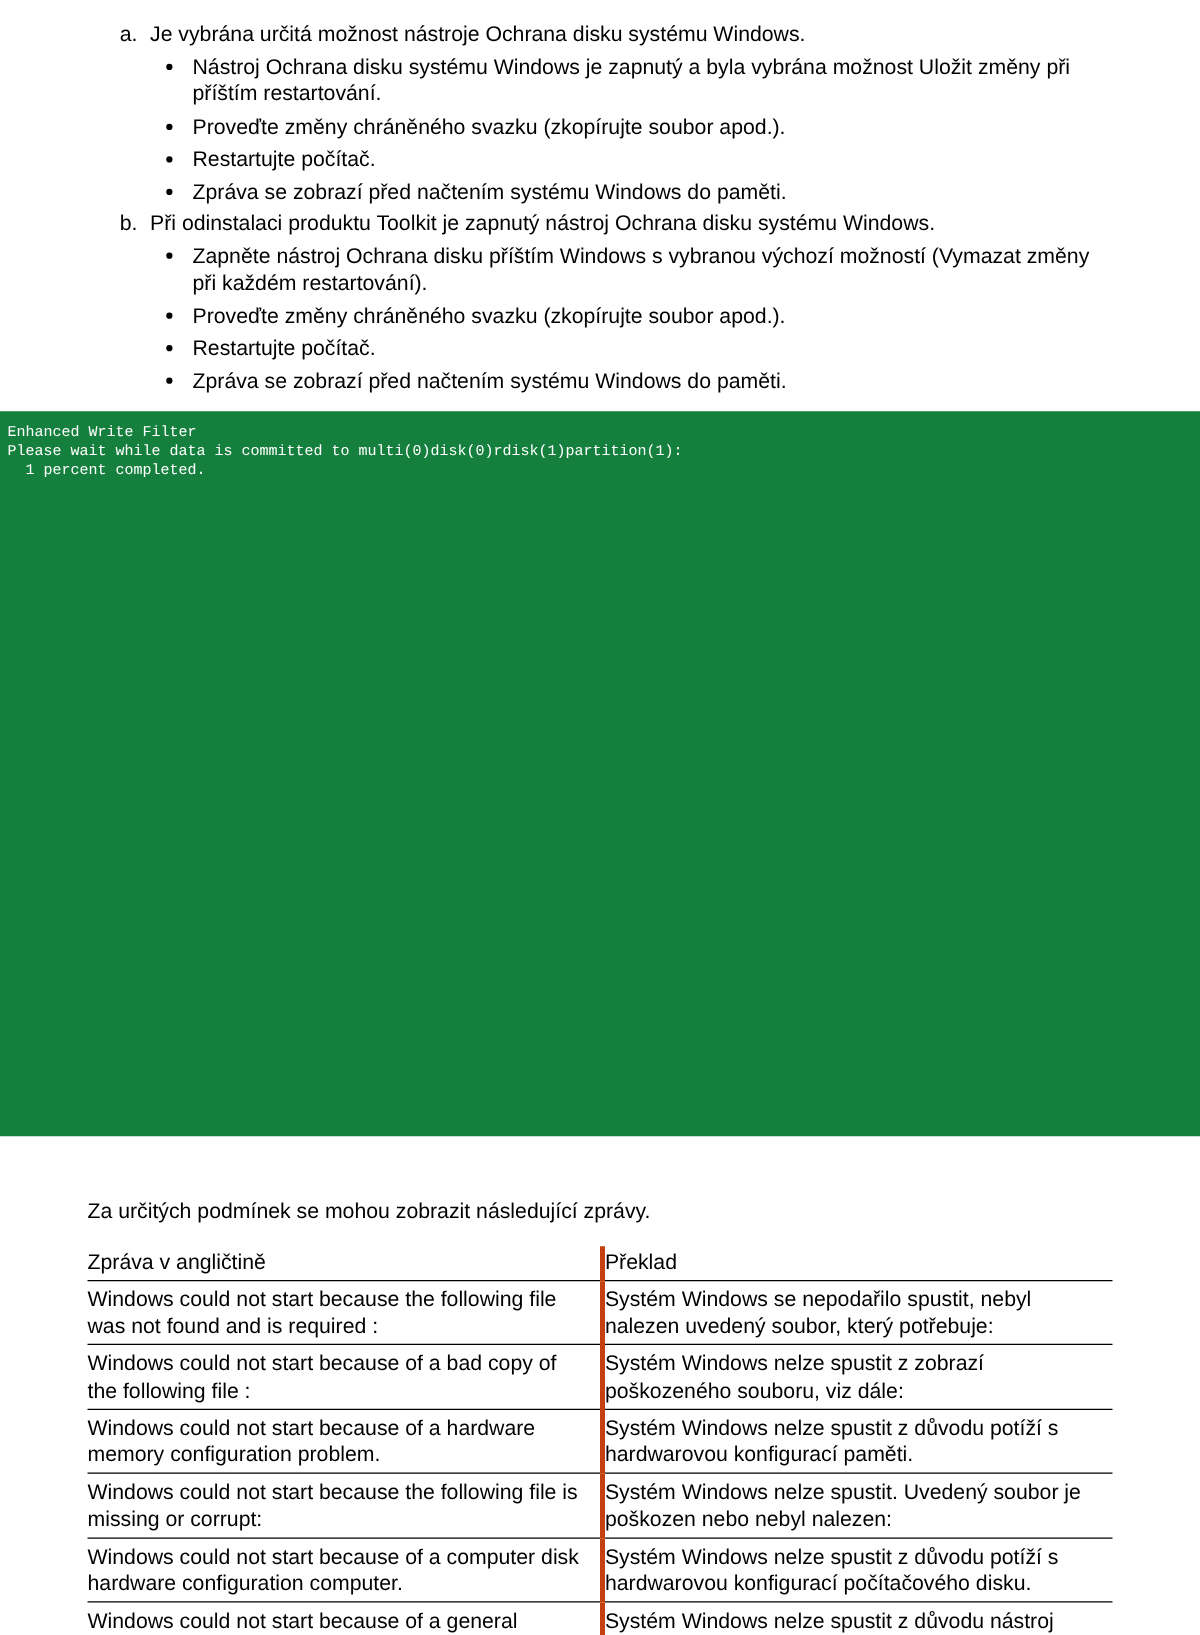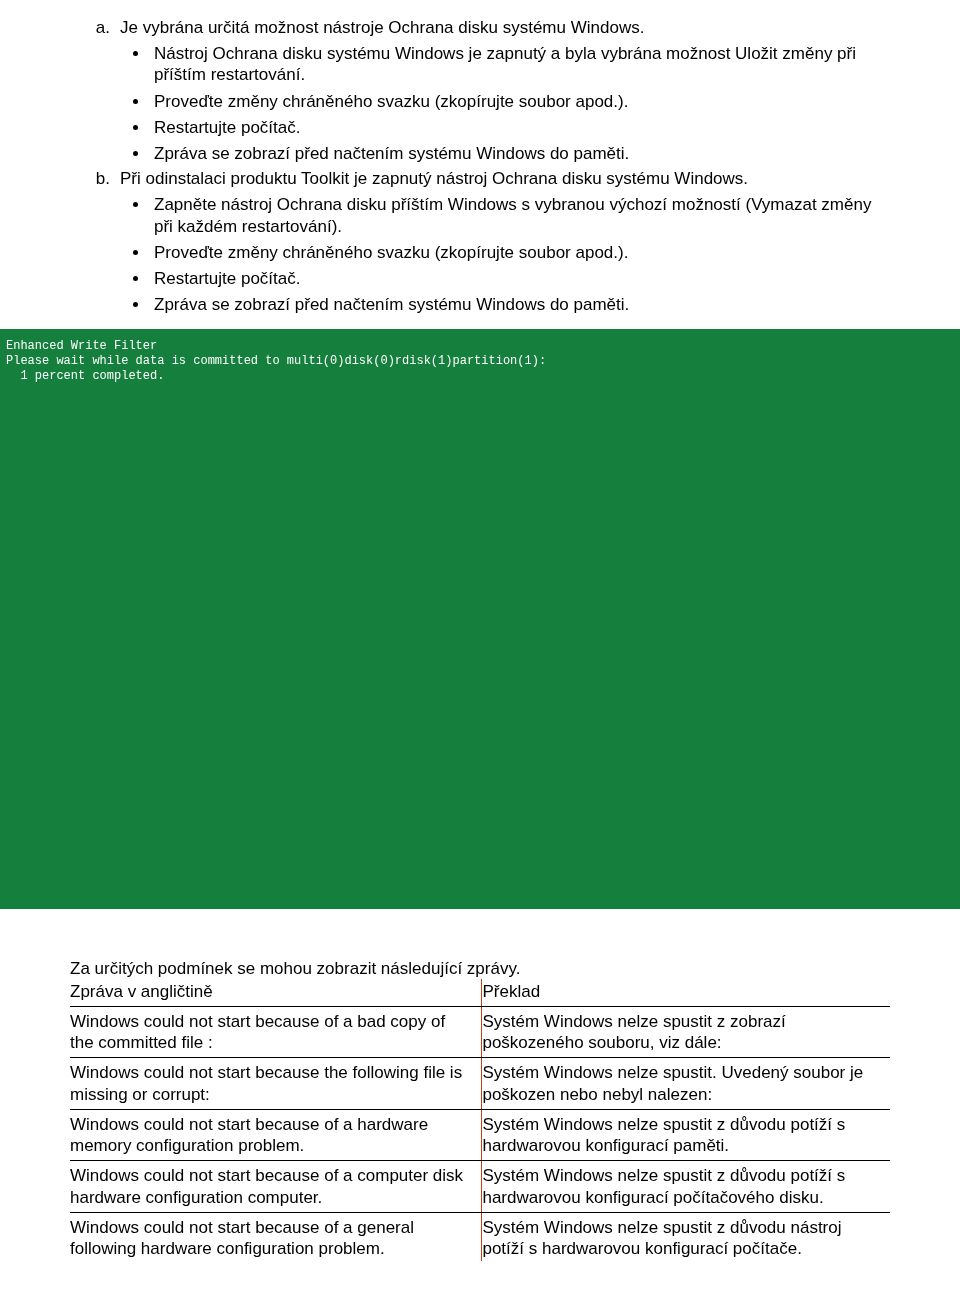--- a/index.html
+++ b/index.html
@@ -47,34 +47,35 @@
     font-size: 12px;
     padding: 10px 6px 10px 6px;
     line-height: 1.25;
     min-height: 560px;
     white-space: pre;
   }
   .bottom {
     padding: 50px 70px 30px 70px;
   }
   .para {
+    margin-bottom: 18px;
   }
   table.tb {
     border-collapse: collapse;
     width: 100%;
     table-layout: fixed;
   }
   table.tb td {
     vertical-align: top;
     padding: 2px 6px 2px 0;
     line-height: 1.25;
   }
   table.tb td.left {
     width: 50%;
-    border-right: 1px solid #c2410c;
+    border-right: 4px solid #c2410c;
     padding-right: 10px;
   }
   table.tb td.right {
     width: 50%;
   }
   table.tb tr.sep td {
     border-bottom: 1px solid #000;
     padding-bottom: 4px;
   }
   table.tb tr.sep + tr td {
@@ -118,30 +119,34 @@
   <div class="bottom">
     <div class="para">Za určitých podmínek se mohou zobrazit následující zprávy.</div>
 
     <table class="tb">
       <tbody>
           <tr class="sep">
         <td class="left">Zpráva v angličtině</td>
         <td class="right">Překlad</td>
       </tr>
       <tr class="sep">
-        <td class="left">Windows could not start because of a bad copy of the committed file :</td>
+        <td class="left">Windows could not start because the following file was not found and is required :</td>
+        <td class="right">Systém Windows se nepodařilo spustit, nebyl nalezen uvedený soubor, který potřebuje:</td>
+      </tr>
+      <tr class="sep">
+        <td class="left">Windows could not start because of a bad copy of the following file :</td>
         <td class="right">Systém Windows nelze spustit z zobrazí poškozeného souboru, viz dále:</td>
+      </tr>
+      <tr class="sep">
+        <td class="left">Windows could not start because of a hardware memory configuration problem.</td>
+        <td class="right">Systém Windows nelze spustit z důvodu potíží s hardwarovou konfigurací paměti.</td>
       </tr>
       <tr class="sep">
         <td class="left">Windows could not start because the following file is missing or corrupt:</td>
         <td class="right">Systém Windows nelze spustit. Uvedený soubor je poškozen nebo nebyl nalezen:</td>
-      </tr>
-      <tr class="sep">
-        <td class="left">Windows could not start because of a hardware memory configuration problem.</td>
-        <td class="right">Systém Windows nelze spustit z důvodu potíží s hardwarovou konfigurací paměti.</td>
       </tr>
       <tr class="sep">
         <td class="left">Windows could not start because of a computer disk hardware configuration computer.</td>
         <td class="right">Systém Windows nelze spustit z důvodu potíží s hardwarovou konfigurací počítačového disku.</td>
       </tr>
       <tr>
         <td class="left">Windows could not start because of a general following hardware configuration problem.</td>
         <td class="right">Systém Windows nelze spustit z důvodu nástroj potíží s hardwarovou konfigurací počítače.</td>
       </tr>
     </tbody>

